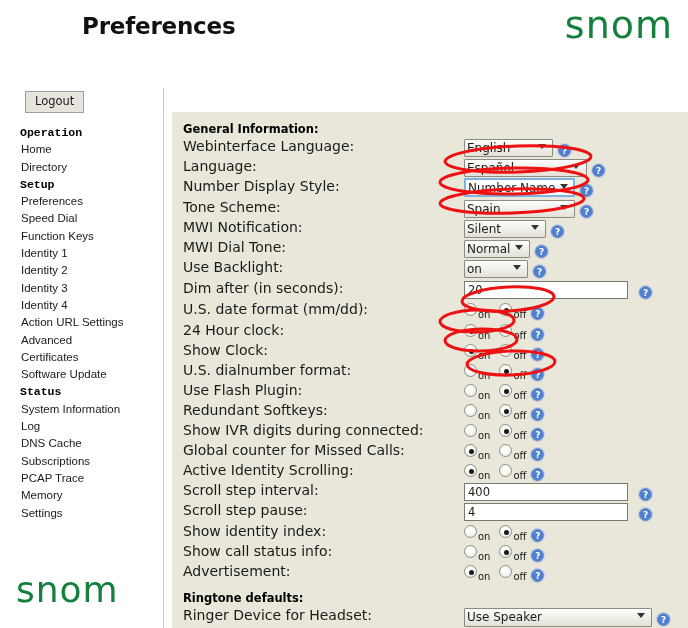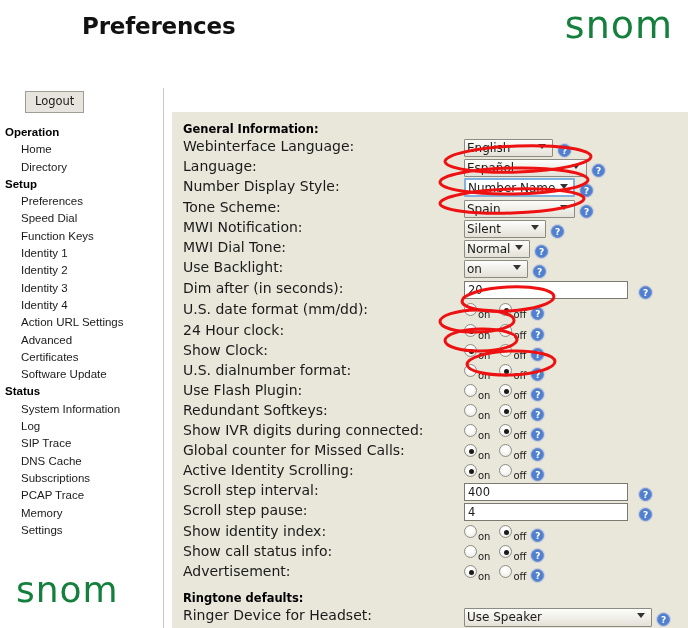--- a/index.html
+++ b/index.html
@@ -47,23 +47,23 @@
     font-size: 11.5px;
     color: #1a1a1a;
     padding: 3px 9px 4px 9px;
     font-family: "DejaVu Sans", sans-serif;
     cursor: pointer;
     line-height: 1.1;
   }
   #nav { position: absolute; left: 0; top: 40px; width: 164px; }
   .nav-group {
     font-size: 11.5px; font-weight: bold; color: #000;
-    padding: 1px 0 1px 5px;
+    padding: 1px 0 1px 20px;
     line-height: 15.3px;
-    font-family: Liberation Sans, sans-serif;
+    font-family: Liberation Mono, monospace;
   }
   .nav-item {
     font-size: 11.5px; color: #1a1a1a;
     padding: 1px 0 1px 21px;
     line-height: 15.3px;
     cursor: pointer;
     font-family: Liberation Sans, sans-serif;
   }
   #footer-logo { position: absolute; left: 16px; top: 572px; }
   #footer-logo .snom-logo { font-size: 36px; }
@@ -220,21 +220,20 @@
         <div class="nav-item">Identity 2</div>
         <div class="nav-item">Identity 3</div>
         <div class="nav-item">Identity 4</div>
         <div class="nav-item">Action URL Settings</div>
         <div class="nav-item">Advanced</div>
         <div class="nav-item">Certificates</div>
         <div class="nav-item">Software Update</div>
         <div class="nav-group">Status</div>
         <div class="nav-item">System Information</div>
         <div class="nav-item">Log</div>
-        <div class="nav-item">SIP Trace</div>
         <div class="nav-item">DNS Cache</div>
         <div class="nav-item">Subscriptions</div>
         <div class="nav-item">PCAP Trace</div>
         <div class="nav-item">Memory</div>
         <div class="nav-item">Settings</div>
       </div>
   </div>
   <div id="divider"></div>
   <div id="footer-logo">
     <div class="snom-logo">snom</div>

